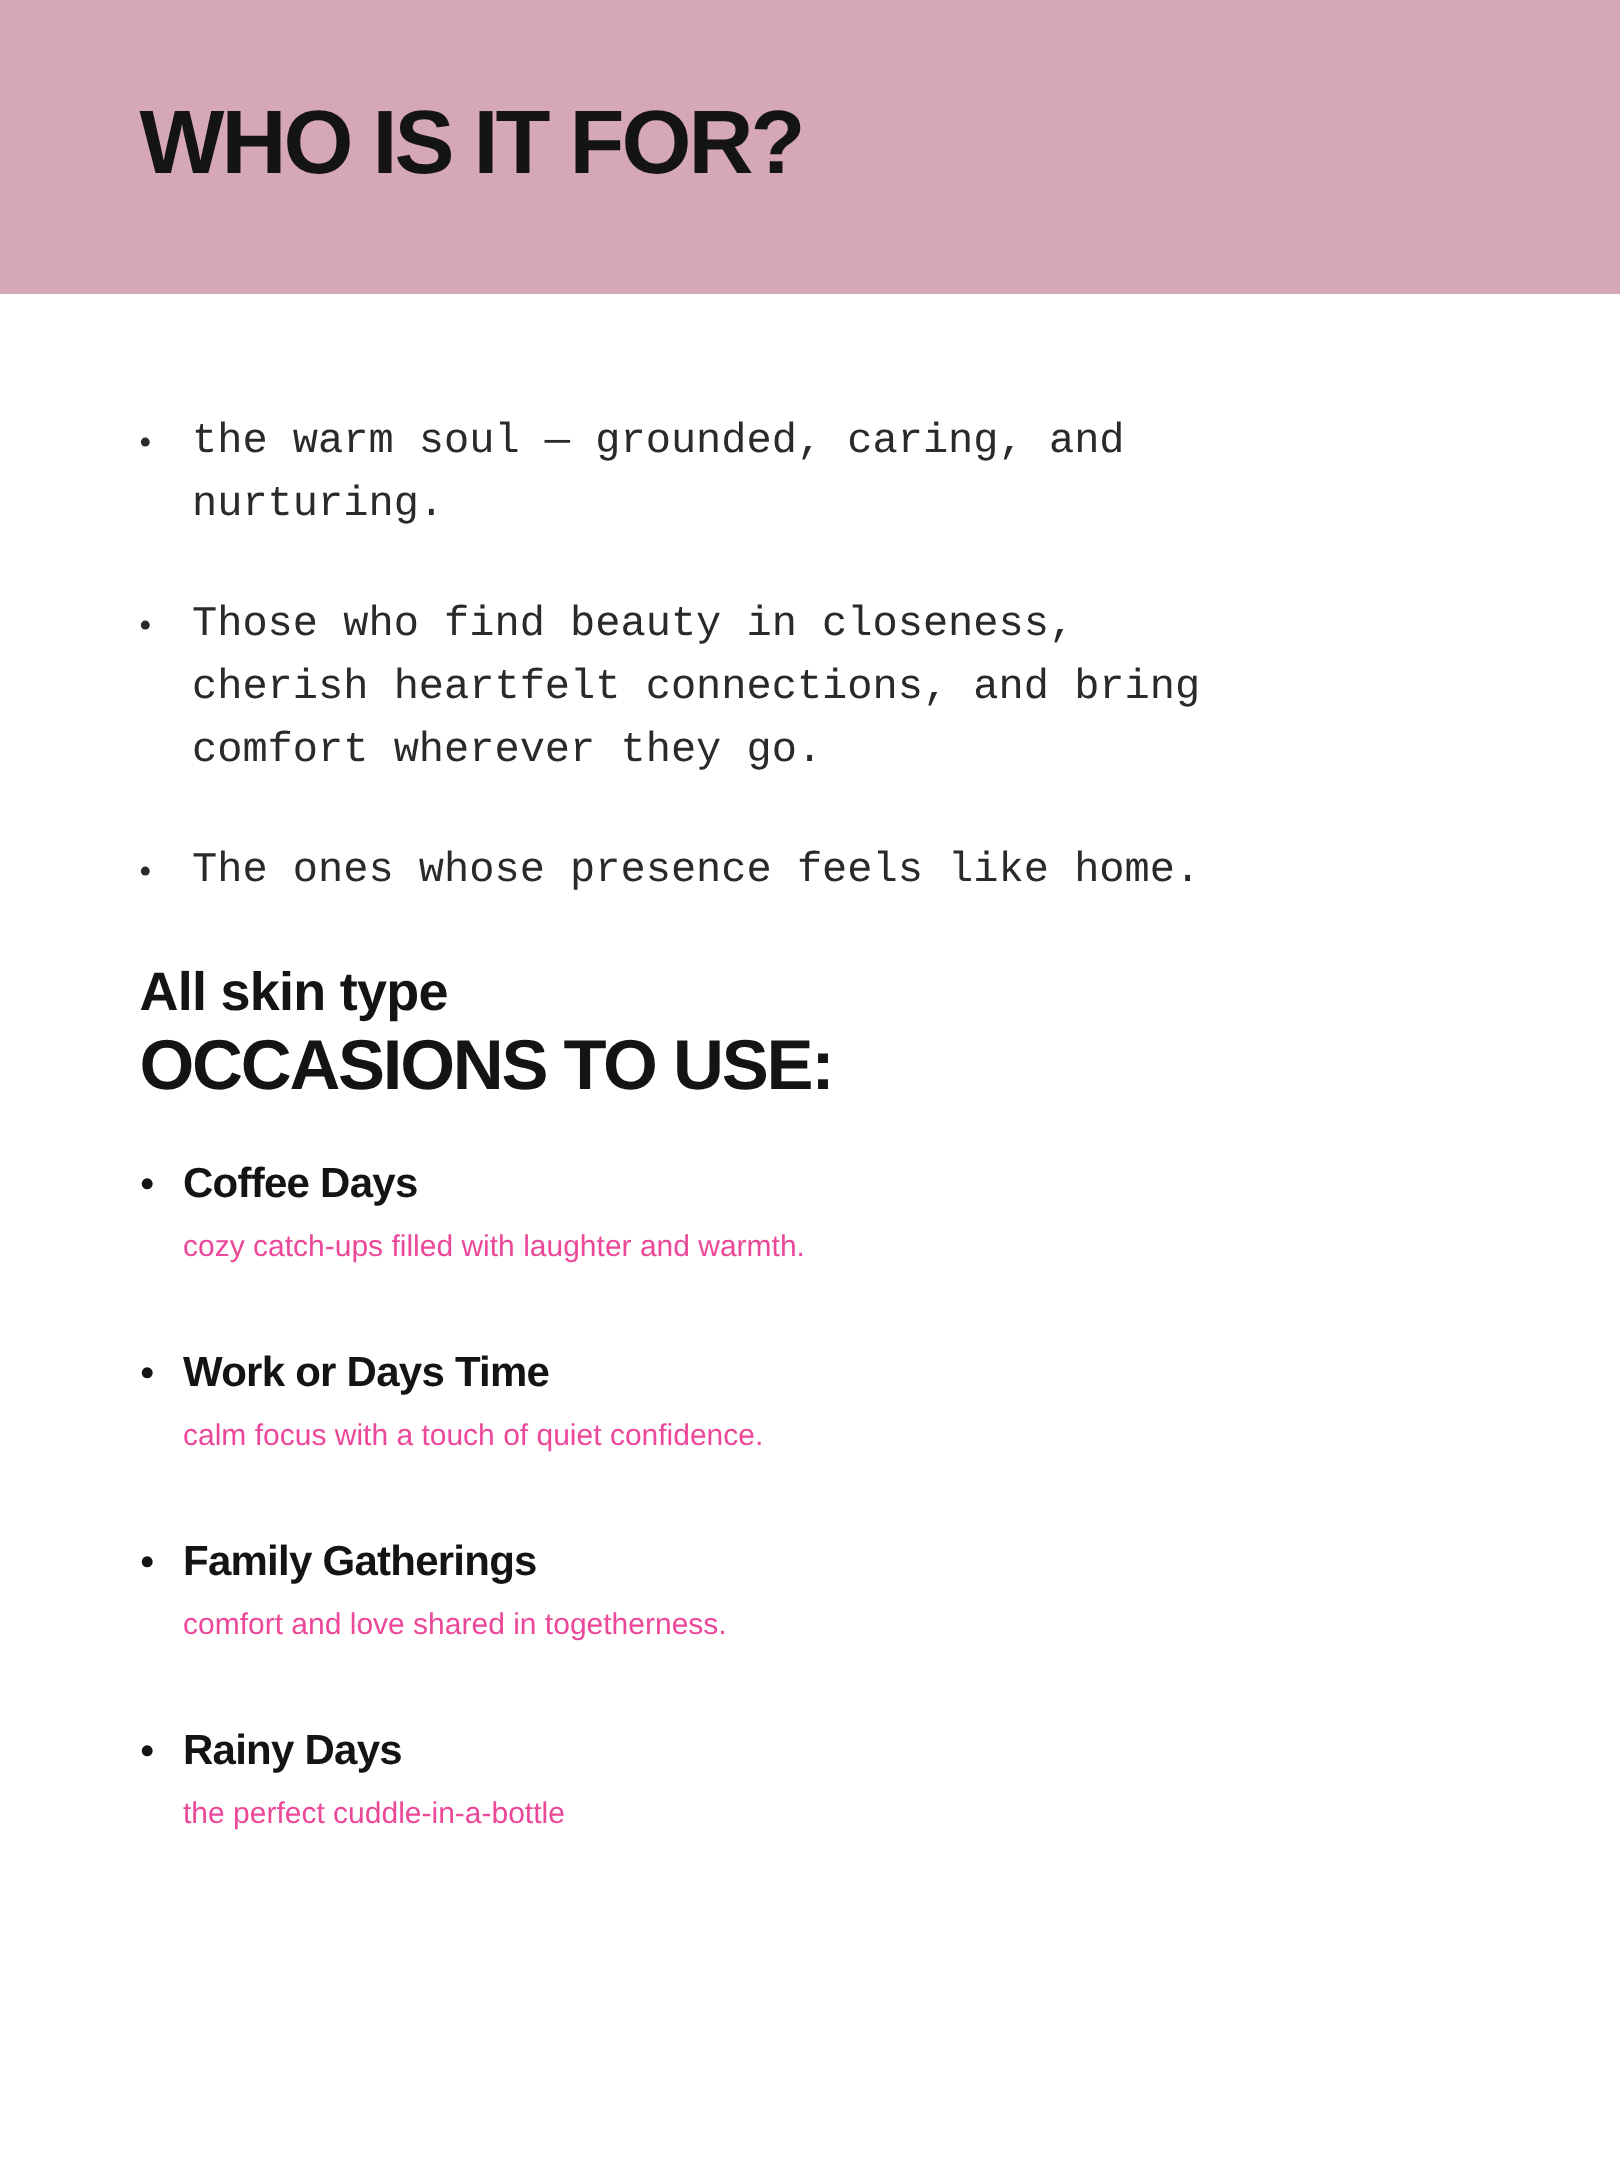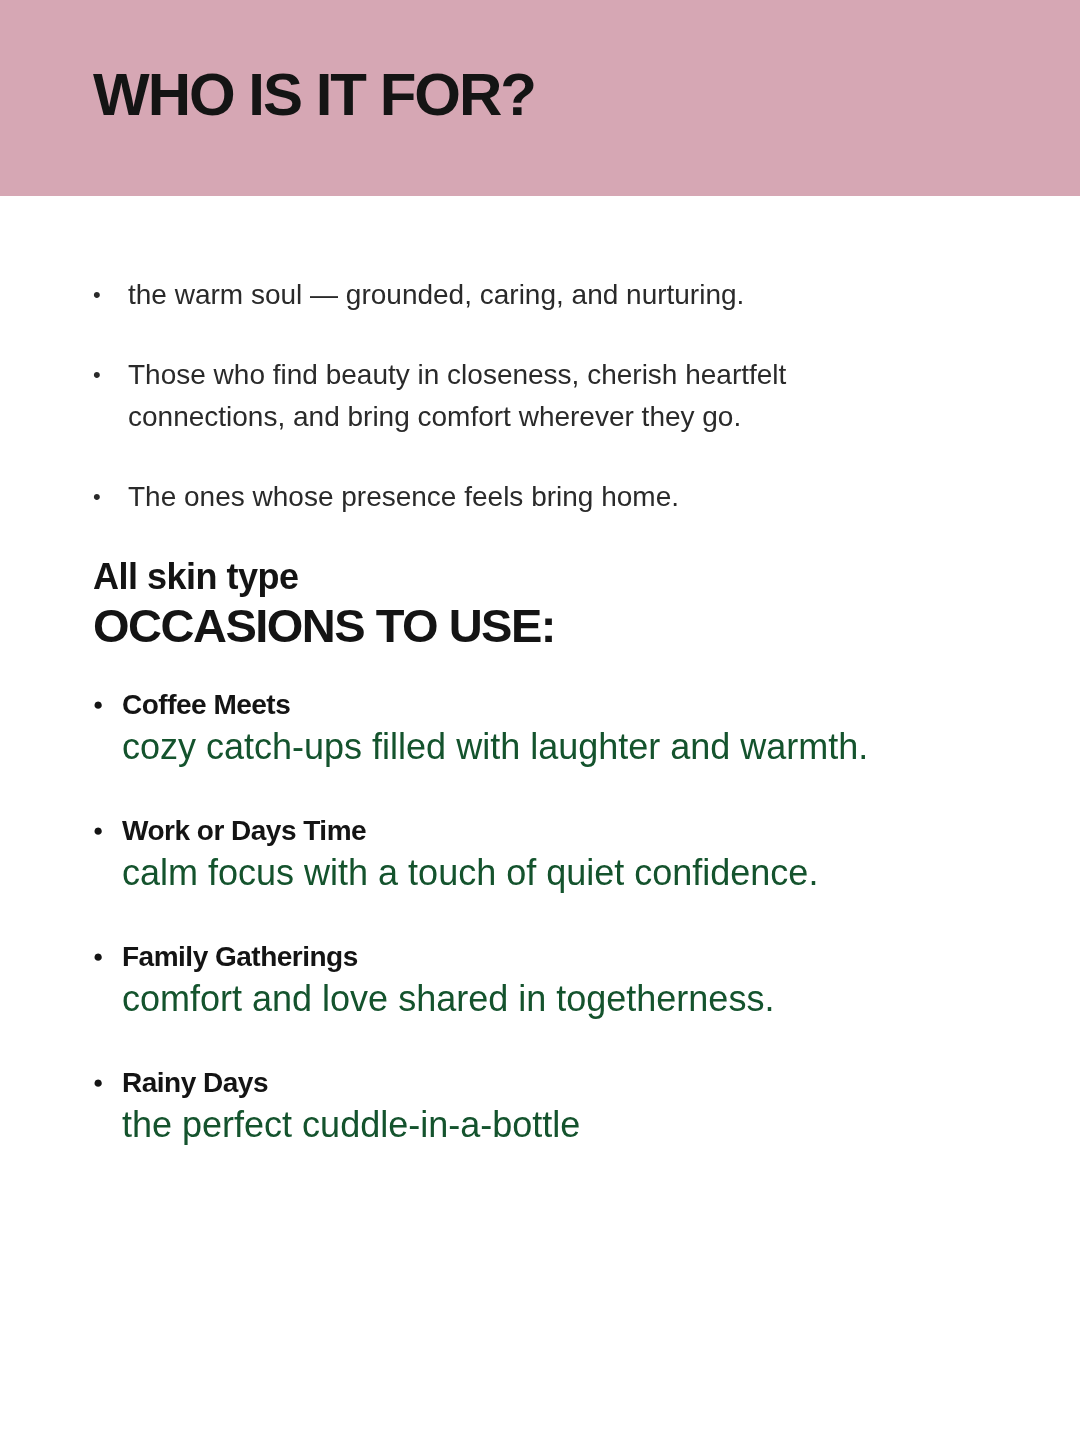--- a/index.html
+++ b/index.html
@@ -52,20 +52,21 @@
     color: #2a2a2a;
   }
   .audience-bullet {
     flex: 0 0 35px;
     font-size: 22px;
     line-height: 42px;
     color: #2a2a2a;
   }
   .audience-text {
     max-width: 720px;
+    font-family: Liberation Mono, monospace;
   }
   
   .skin-block {
     margin-top: 38px;
   }
   .skin-heading {
     font-size: 36px;
     font-weight: 700;
     line-height: 42px;
     color: #141414;
@@ -106,23 +107,23 @@
     max-width: 830px;
   }
   .occasion-title {
     font-size: 28px;
     font-weight: 700;
     line-height: 42px;
     letter-spacing: -0.5px;
     color: #141414;
   }
   .occasion-desc {
-    font-size: 36px;
+    font-size: 20px;
     line-height: 42px;
-    color: #14532d;
+    color: #ec4899;
   }
 </style>
 </head>
 <body>
 
 <div class="page">
 
   <div class="header-band">
     <div class="header-title">WHO IS IT FOR?</div>
   </div>
@@ -133,35 +134,35 @@
       <li class="audience-item">
         <span class="audience-bullet">•</span>
         <span class="audience-text">the warm soul — grounded, caring, and nurturing.</span>
       </li>
       <li class="audience-item">
         <span class="audience-bullet">•</span>
         <span class="audience-text">Those who find beauty in closeness, cherish heartfelt connections, and bring comfort wherever they go.</span>
       </li>
       <li class="audience-item">
         <span class="audience-bullet">•</span>
-        <span class="audience-text">The ones whose presence feels bring home.</span>
+        <span class="audience-text">The ones whose presence feels like home.</span>
       </li>
     </ul>
 
     <div class="skin-block">
       <div class="skin-heading">All skin type</div>
     </div>
 
     <div class="occasions-heading">OCCASIONS TO USE:</div>
 
     <ul class="occasions-list">
       <li class="occasion-item">
         <span class="occasion-bullet">●</span>
         <span class="occasion-texts">
-          <div class="occasion-title">Coffee Meets</div>
+          <div class="occasion-title">Coffee Days</div>
           <div class="occasion-desc">cozy catch-ups filled with laughter and warmth.</div>
         </span>
       </li>
       <li class="occasion-item">
         <span class="occasion-bullet">●</span>
         <span class="occasion-texts">
           <div class="occasion-title">Work or Days Time</div>
           <div class="occasion-desc">calm focus with a touch of quiet confidence.</div>
         </span>
       </li>

